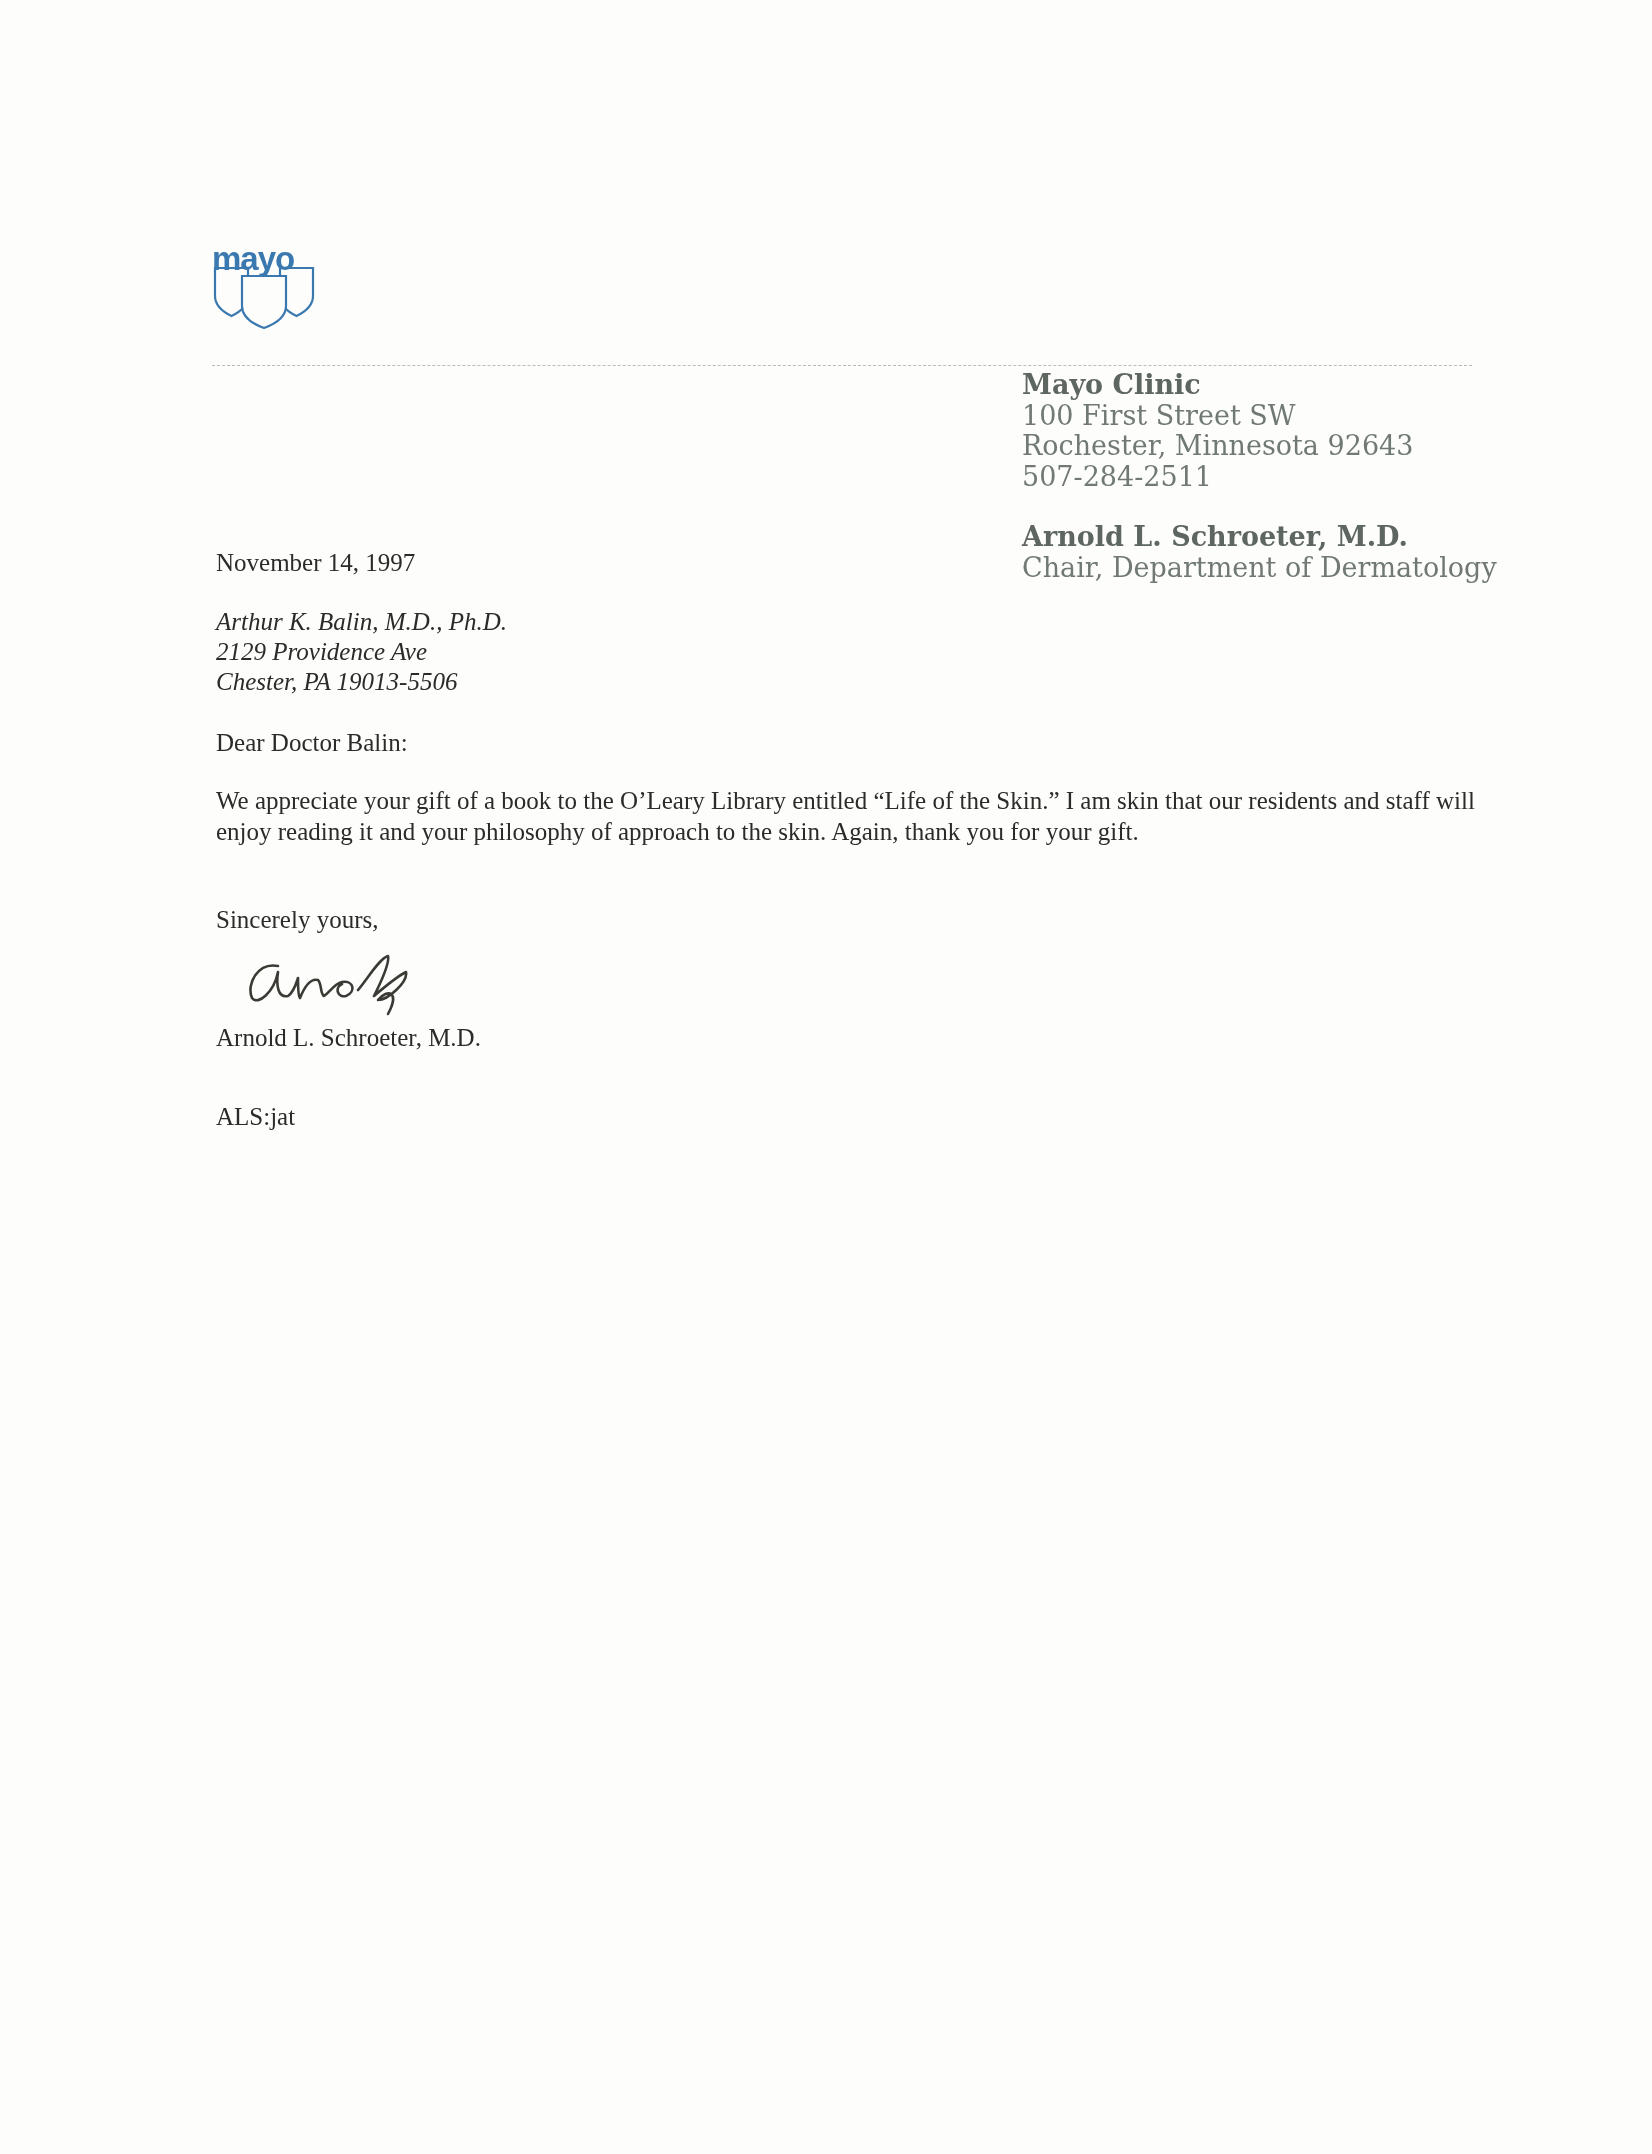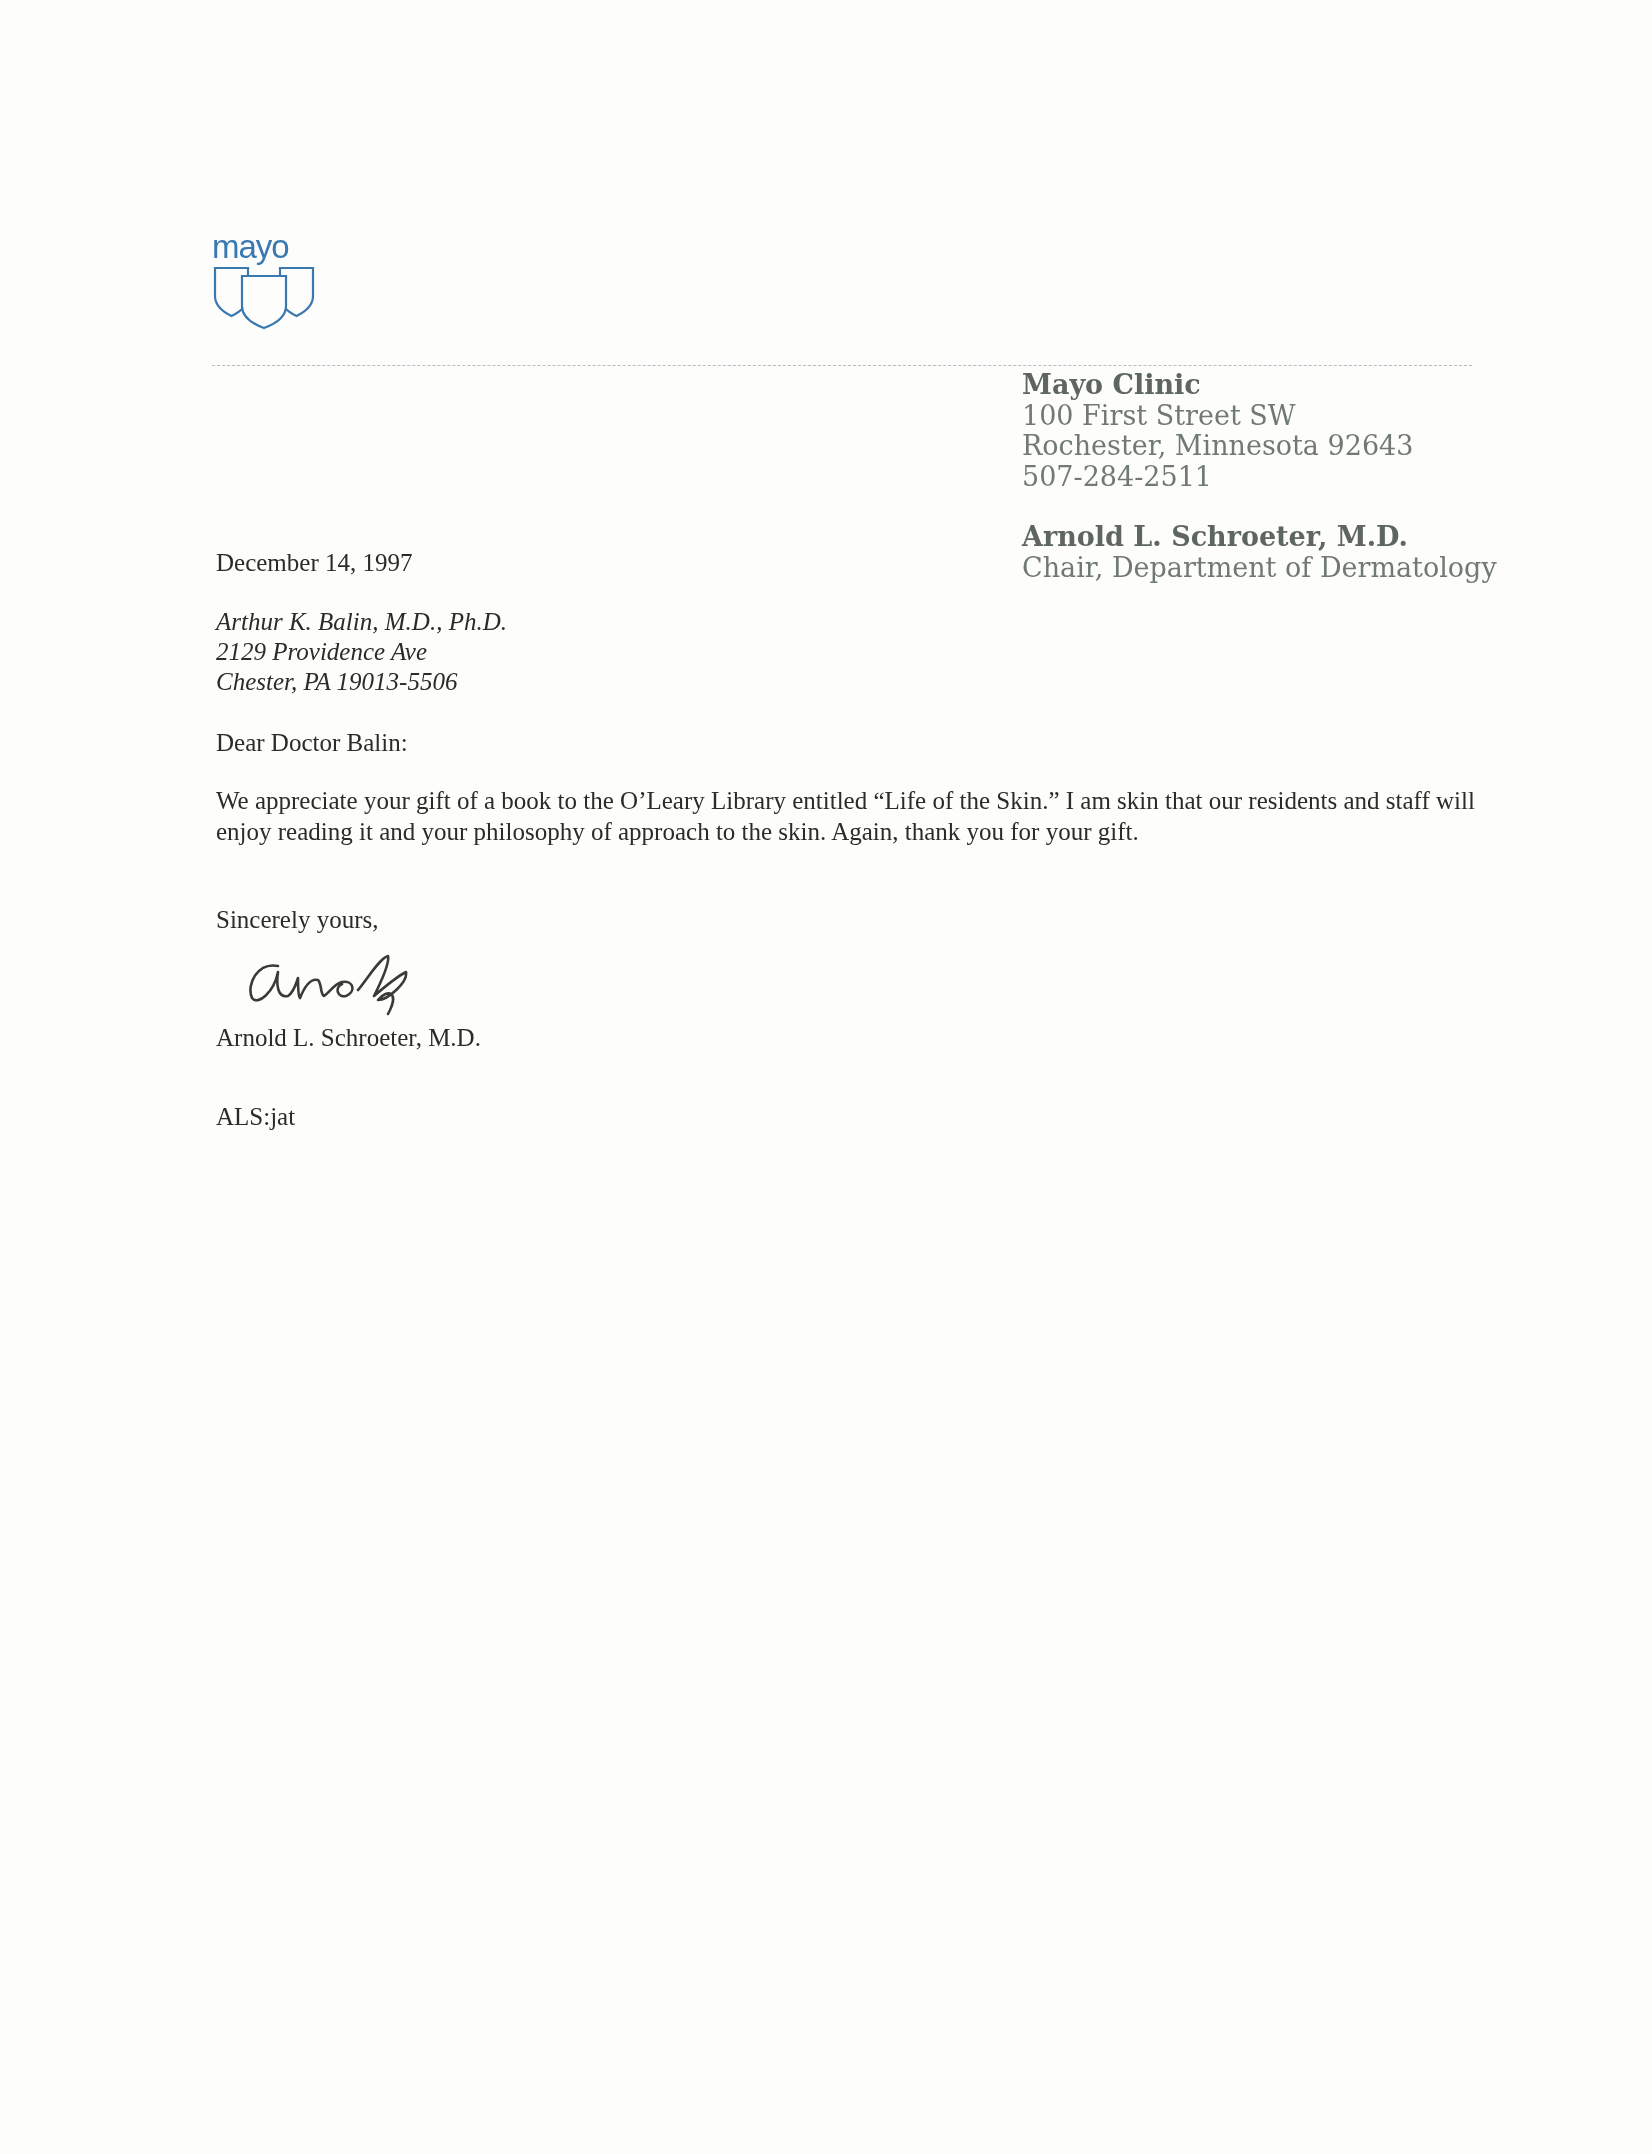--- a/index.html
+++ b/index.html
@@ -8,23 +8,23 @@
       background: #fdfdfc;
       position: relative;
       overflow: hidden;
       font-family: "Liberation Serif", serif;
       color: #2a2a28;
     }
     .logo {
       position: absolute; left: 212px; top: 232px; width: 110px; height: 100px;
     }
     .logo-word {
-      position: absolute; left: 0; top: 0;
+      position: absolute; left: 0; top: 12px;
       font-family: "Liberation Sans", sans-serif;
-      font-size: 33px; font-weight: normal; letter-spacing: -1px;
+      font-size: 33px; font-weight: bold; letter-spacing: -1px;
       color: #3a78b0; line-height: 30px;
     }
     .logo svg { position: absolute; left: 0; top: 34px; }
     .rule {
       position: absolute; left: 212px; top: 365px; width: 1260px; height: 0;
       border-top: 1px dashed #b8bcbf;
     }
     .letterhead {
       position: absolute; left: 1022px; top: 370px;
       font-family: "DejaVu Serif", serif;
@@ -64,21 +64,21 @@
 <div class="letterhead">
   <div class="bold">Mayo Clinic</div>
   <div>100 First Street SW</div>
   <div>Rochester, Minnesota 92643</div>
   <div>507-284-2511</div>
   <div class="gap"></div>
   <div class="bold">Arnold L. Schroeter, M.D.</div>
   <div>Chair, Department of Dermatology</div>
 </div>
 
-<div class="body-text date">December 14, 1997</div>
+<div class="body-text date">November 14, 1997</div>
 
 <div class="body-text recipient">
   <div>Arthur K. Balin, M.D., Ph.D.</div>
   <div>2129 Providence Ave</div>
   <div>Chester, PA 19013-5506</div>
 </div>
 
 <div class="body-text salutation">Dear Doctor Balin:</div>
 
 <div class="body-text para">We appreciate your gift of a book to the O’Leary Library entitled “Life of the Skin.”  I am skin that our residents and staff will enjoy reading it and your philosophy of approach to the skin.  Again, thank you for your gift.</div>

